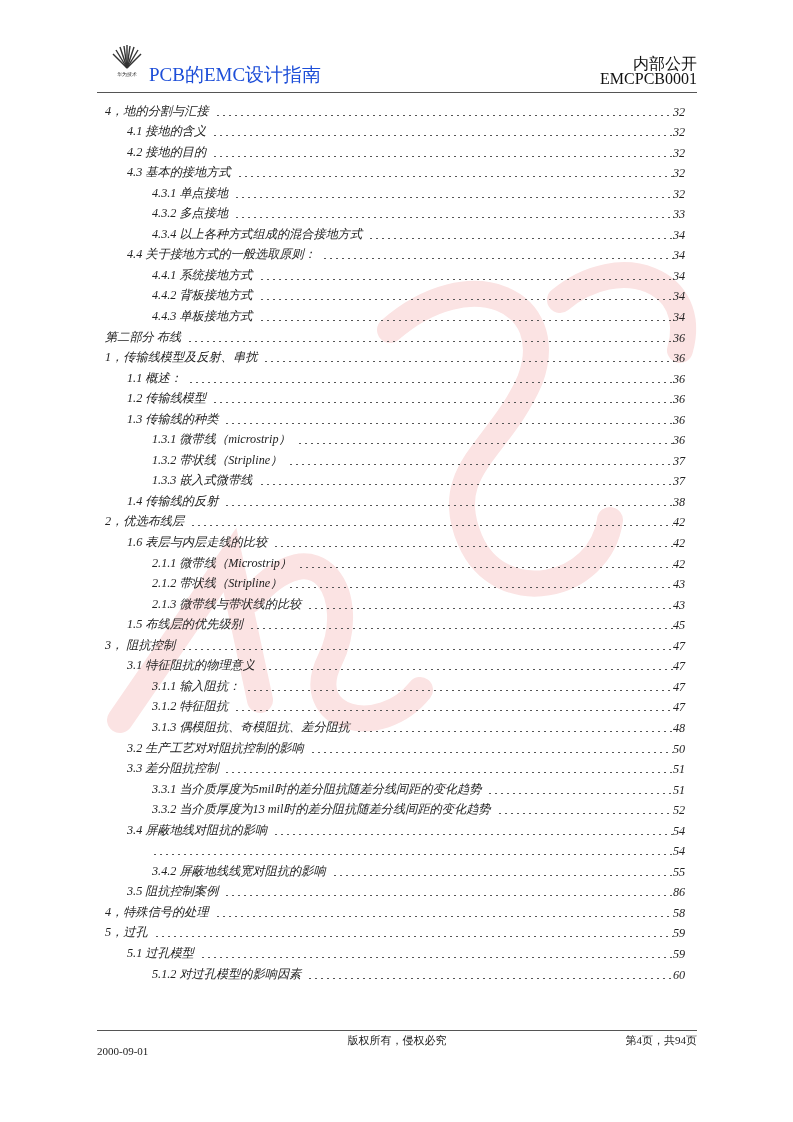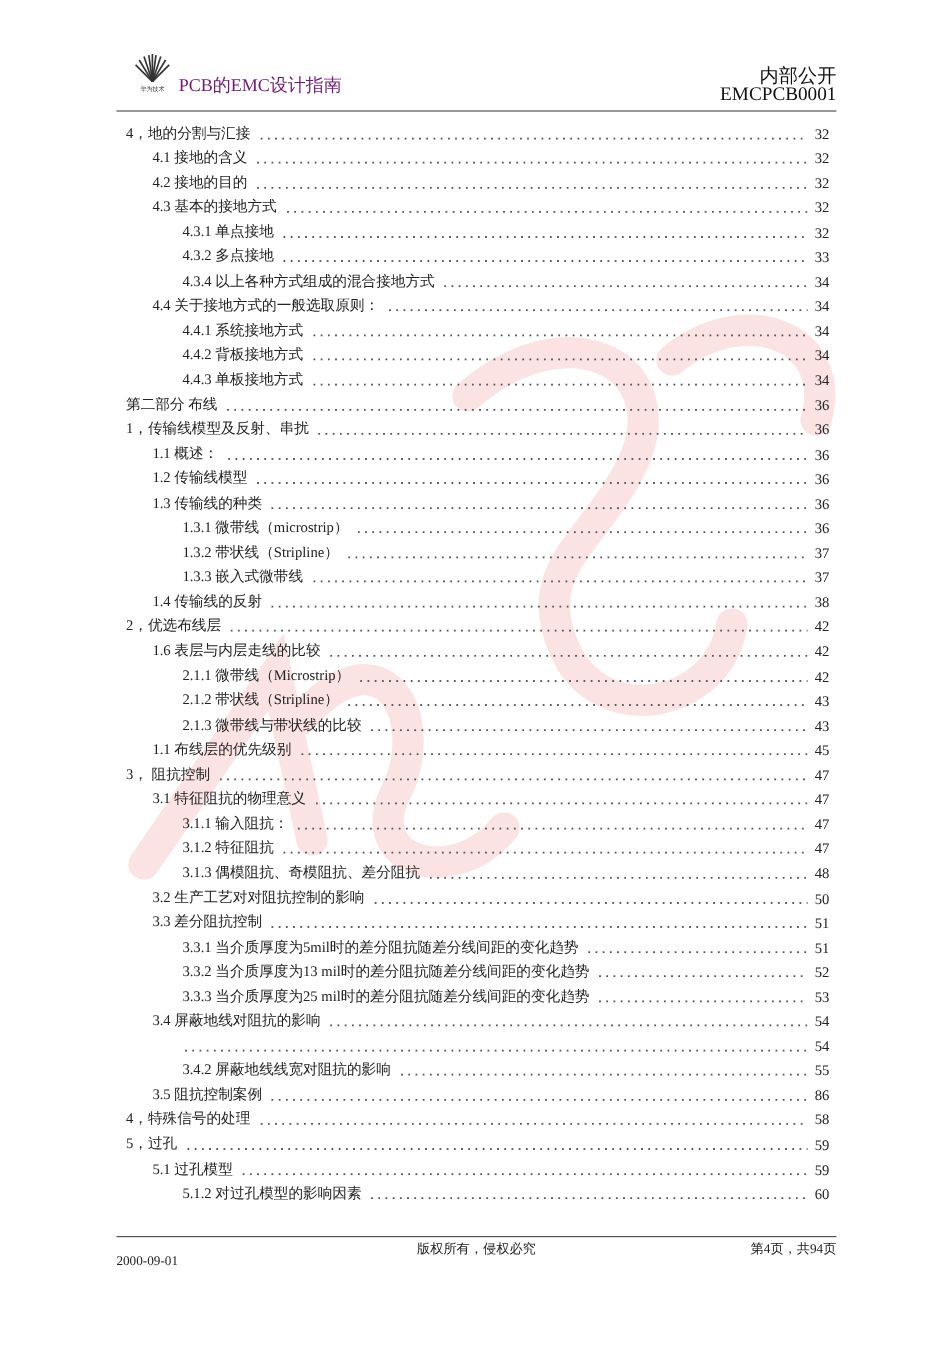--- a/index.html
+++ b/index.html
@@ -2,30 +2,30 @@
 <html><head>
 <meta charset="utf-8">
 <style>
   html, body { margin:0; padding:0; background:#ffffff; }
   body { width:793px; height:1122px; position:relative; overflow:hidden;
          font-family:"DejaVu Serif","Liberation Serif",serif; color:#222; }
   .page { position:absolute; left:0; top:0; width:793px; height:1122px; }
   .watermark { position:absolute; left:0; top:0; width:793px; height:1122px; pointer-events:none; }
   .header { position:absolute; left:97px; top:40px; width:600px; height:55px; }
   .logo { position:absolute; left:12px; top:4px; width:36px; height:34px; }
-  .doc-title { position:absolute; left:52px; top:22px; font-family:"Liberation Serif",serif; font-size:15px; color:#701a75; }
+  .doc-title { position:absolute; left:52px; top:22px; font-family:"Liberation Serif",serif; font-size:19px; color:#1d4ed8; }
   .hdr-right { position:absolute; right:0; top:16px; text-align:right; font-family:Liberation Serif, serif; font-size:16px; line-height:15px; color:#111; }
   .hdr-line { position:absolute; left:97px; top:92px; width:600px; height:1px; background:#555; }
-  .toc { position:absolute; left:97px; top:99px; width:600px; }
+  .toc { position:absolute; left:97px; top:99px; width:600px;font-style:italic; }
   .row { position:relative; height:20.55px; font-family:"Liberation Serif",serif; font-size:12.2px; display:flex; align-items:flex-end; }
   .row .label { white-space:nowrap; background:transparent; padding-right:6px; color:#222; }
   .row .dots { flex:1; height:10px; margin-bottom:3px;
                background-image: radial-gradient(circle, #555 0.7px, transparent 0.9px);
                background-size:6px 3px; background-repeat:repeat-x; background-position:left bottom; }
-  .row .pg { width:24px; text-align:center; color:#222; }
+  .row .pg { width:24px; text-align:left; color:#222; }
   .lvl0 { padding-left:8px; }
   .lvl1 { padding-left:30px; }
   .lvl2 { padding-left:55px; }
   .ftr-line { position:absolute; left:97px; top:1030px; width:600px; height:1px; background:#555; }
   .footer { position:absolute; left:97px; top:1033px; width:600px; font-family:"Liberation Serif",serif; font-size:11px; color:#222; }
   .footer .f-left { position:absolute; left:0; top:0;margin-top:12px; }
   .footer .f-center { position:absolute; left:0; right:0; text-align:center; top:0; }
   .footer .f-right { position:absolute; right:0; top:0; }
 </style>
 </head>
@@ -185,21 +185,21 @@
         <span class="label">2.1.2 带状线（Stripline）</span>
         <span class="dots"></span>
         <span class="pg">43</span>
       </div>
       <div class="row lvl2">
         <span class="label">2.1.3  微带线与带状线的比较</span>
         <span class="dots"></span>
         <span class="pg">43</span>
       </div>
       <div class="row lvl1">
-        <span class="label">1.1 布线层的优先级别</span>
+        <span class="label">1.5 布线层的优先级别</span>
         <span class="dots"></span>
         <span class="pg">45</span>
       </div>
       <div class="row lvl0">
         <span class="label">3，  阻抗控制</span>
         <span class="dots"></span>
         <span class="pg">47</span>
       </div>
       <div class="row lvl1">
         <span class="label">3.1 特征阻抗的物理意义</span>
@@ -233,25 +233,20 @@
       </div>
       <div class="row lvl2">
         <span class="label">3.3.1 当介质厚度为5mil时的差分阻抗随差分线间距的变化趋势</span>
         <span class="dots"></span>
         <span class="pg">51</span>
       </div>
       <div class="row lvl2">
         <span class="label">3.3.2 当介质厚度为13 mil时的差分阻抗随差分线间距的变化趋势</span>
         <span class="dots"></span>
         <span class="pg">52</span>
-      </div>
-      <div class="row lvl2">
-        <span class="label">3.3.3 当介质厚度为25 mil时的差分阻抗随差分线间距的变化趋势</span>
-        <span class="dots"></span>
-        <span class="pg">53</span>
       </div>
       <div class="row lvl1">
         <span class="label">3.4 屏蔽地线对阻抗的影响</span>
         <span class="dots"></span>
         <span class="pg">54</span>
       </div>
       <div class="row lvl2">
         <span class="dots"></span>
         <span class="pg">54</span>
       </div>

